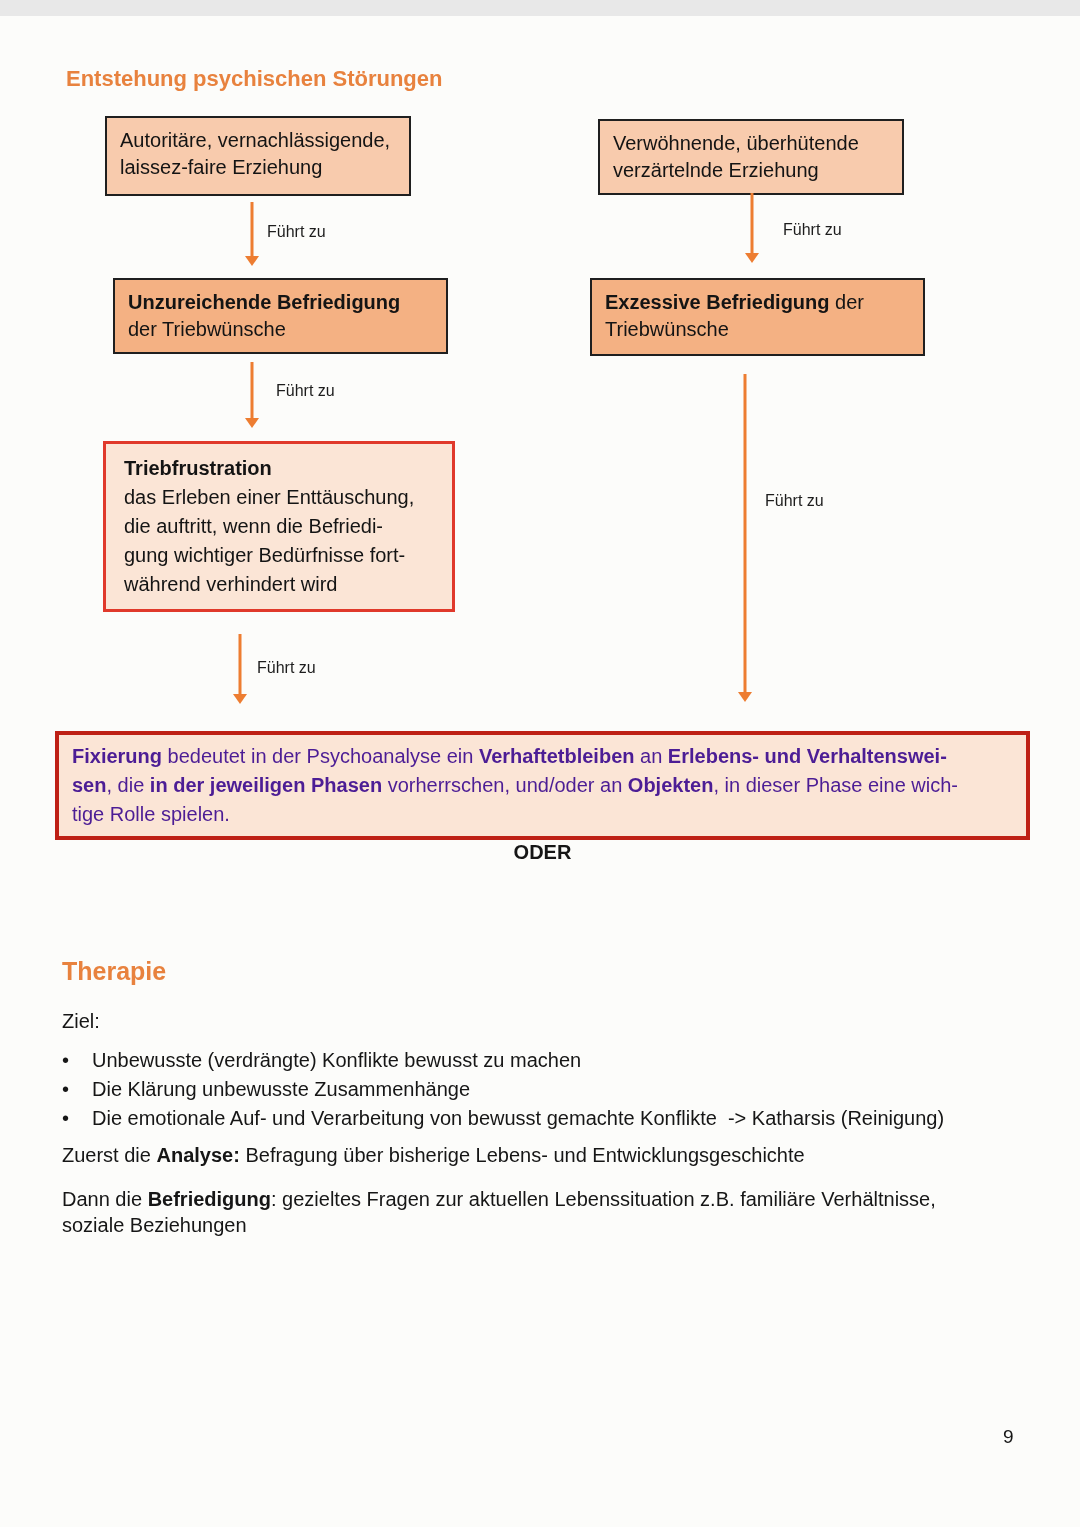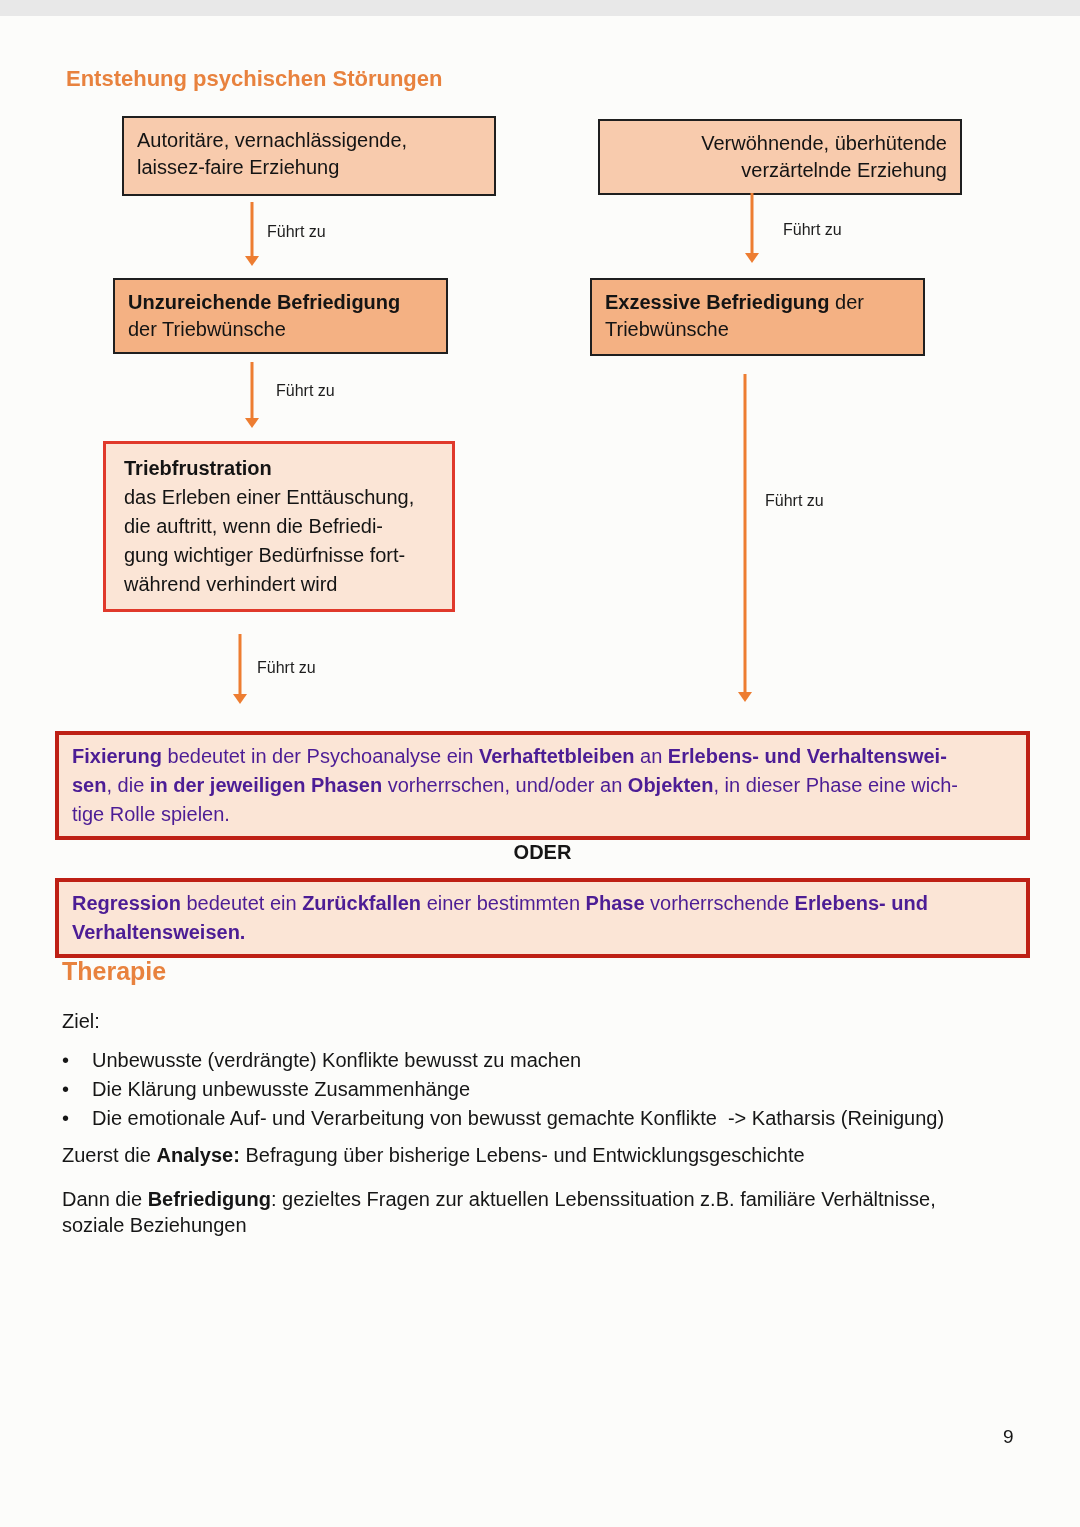--- a/index.html
+++ b/index.html
@@ -79,23 +79,23 @@
 </style>
 </head>
 <body>
 
 <div class="sheet">
 
   <div class="doc-heading">Entstehung psychischen Störungen</div>
 
   <div>
 
-    <div class="fbox fill-light pre" style="left:122px; top:100px; width:374px; min-height:80px;">Autoritäre, vernachlässigende,
+    <div class="fbox fill-light pre" style="left:105px; top:100px; width:306px; min-height:80px;">Autoritäre, vernachlässigende,
 laissez-faire Erziehung</div>
-    <div class="fbox fill-light pre" style="left:598px; top:103px; width:364px; min-height:75px;text-align:right;">Verwöhnende, überhütende
+    <div class="fbox fill-light pre" style="left:598px; top:103px; width:306px; min-height:75px;">Verwöhnende, überhütende
 verzärtelnde Erziehung</div>
 
     <div class="arrow" style="left:252px; top:186px; height:64px;"></div>
     <div class="flabel" style="left:267px; top:207px;">Führt zu</div>
 
     <div class="arrow" style="left:752px; top:177px; height:70px;"></div>
     <div class="flabel" style="left:783px; top:205px;">Führt zu</div>
 
     <div class="fbox fill-mid pre" style="left:113px; top:262px; width:335px; min-height:76px;"><b>Unzureichende Befriedigung</b><span>
 der Triebwünsche</span></div>
@@ -117,22 +117,20 @@
     <div class="arrow" style="left:745px; top:358px; height:328px;"></div>
     <div class="flabel" style="left:765px; top:476px;">Führt zu</div>
   </div>
 
   <div class="defbox pre" style="top:715px;"><b>Fixierung</b><span> bedeutet in der Psychoanalyse ein </span><b>Verhaftetbleiben</b><span> an </span><b>Erlebens- und Verhaltenswei-
 sen</b><span>, die </span><b>in der jeweiligen Phasen</b><span> vorherrschen, und/oder an </span><b>Objekten</b><span>, in dieser Phase eine wich-
 tige Rolle spielen.</span></div>
 
   <div class="oder" style="top:825px;">ODER</div>
 
-  <div class="defbox pre" style="top:862px;"><b>Regression</b><span> bedeutet ein </span><b>Zurückfallen</b><span> einer bestimmten </span><b>Phase</b><span> vorherrschende </span><b>Erlebens- und
-Verhaltensweisen.</b></div>
 
   <div class="section-heading" style="top:941px;">Therapie</div>
 
   <div class="para" style="top:992px;">Ziel:</div>
 
   <div class="bullets">
     <div class="bullet-row">
       <span class="bullet-glyph">•</span>
       <span class="pre">Unbewusste (verdrängte) Konflikte bewusst zu machen</span>
     </div>

